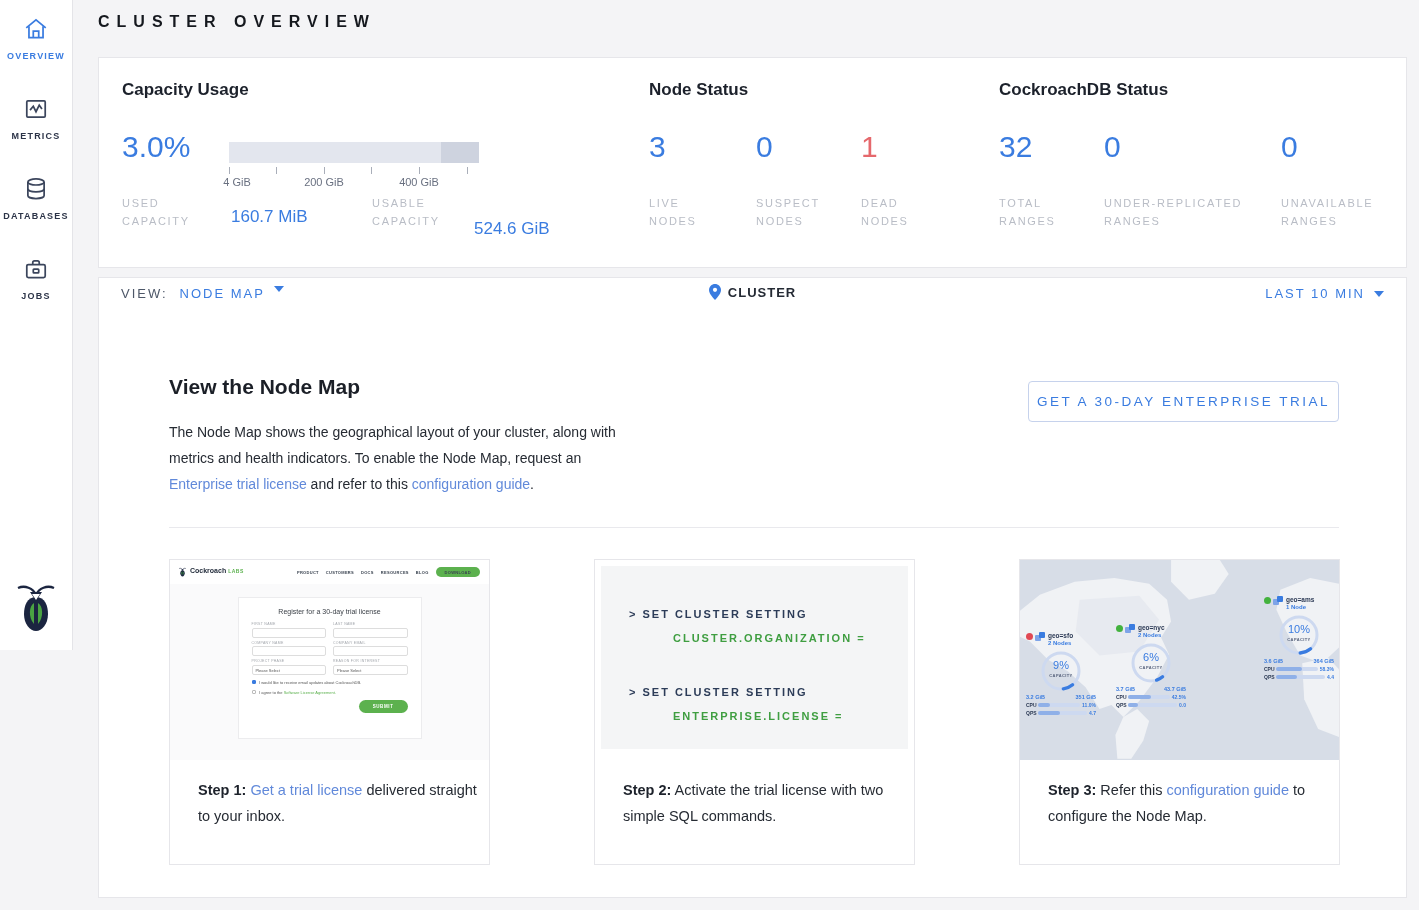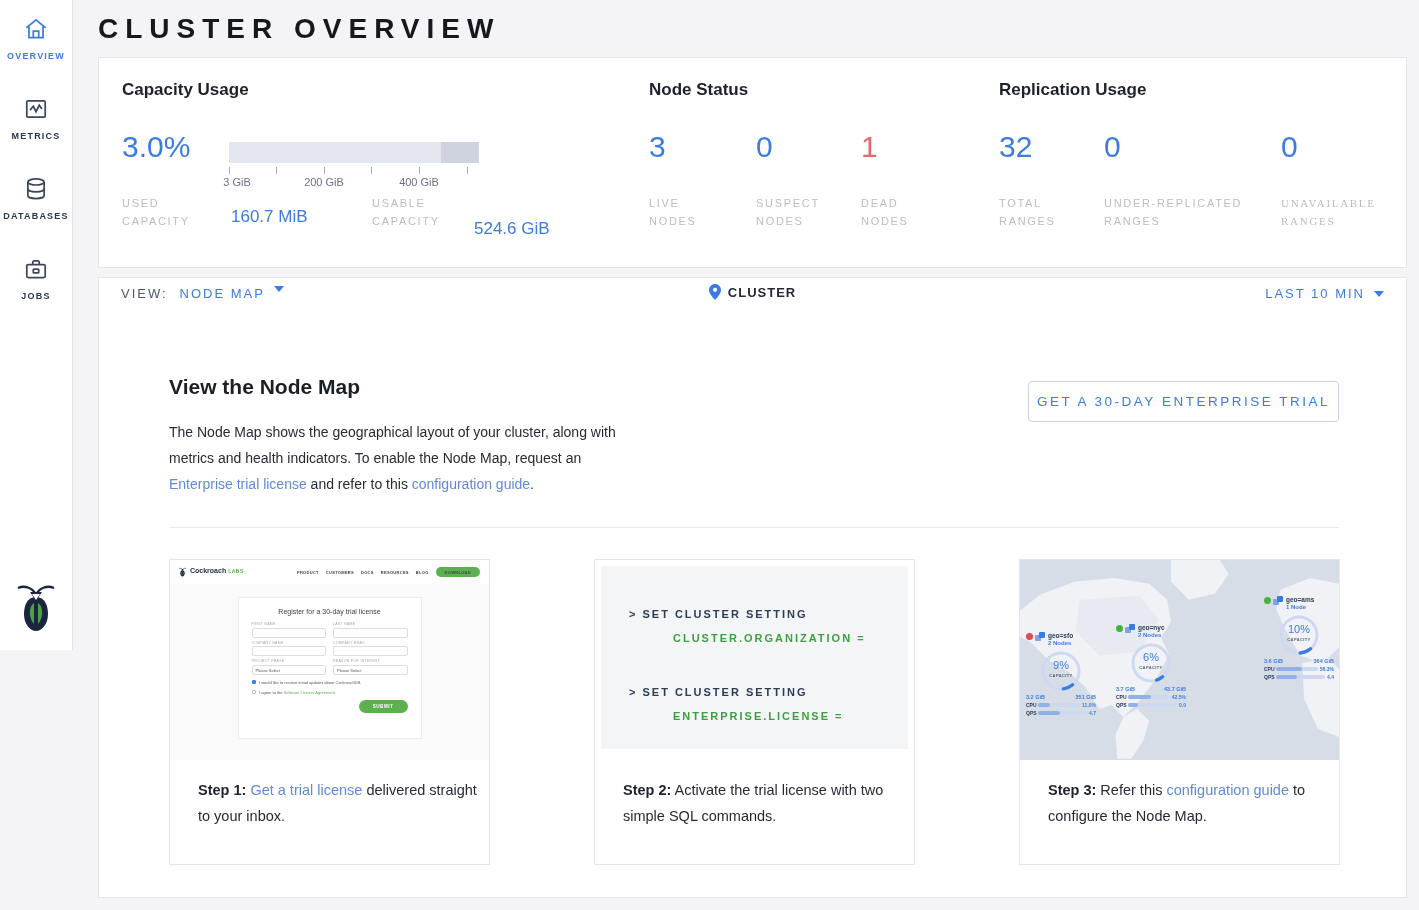--- a/index.html
+++ b/index.html
@@ -9,21 +9,21 @@
   
   .sidebar { position:absolute; left:0; top:0; width:73px; height:650px; background:#fff; border-right:1px solid #e4e4e8; z-index:5; }
   .nav-item { position:absolute; left:0; width:72px; text-align:center; cursor:pointer; }
   .nav-item .icon svg { width:26px; height:26px; stroke:#3b455c; fill:none; stroke-width:1.6; }
   .nav-label { margin-top:5px; font-size:9px; letter-spacing:1.2px; font-weight:700; color:#2c3448; }
   .nav-item.active .icon svg { stroke:#3a7ce0; }
   .nav-item.active .nav-label { color:#3a7ce0; }
   .logo { position:absolute; left:17px; bottom:16px; width:38px; height:54px; }
 
   
-  .page-title { position:absolute; left:98px; top:13px; font-size:28px; font-weight:700; letter-spacing:7px; color:#15181e; }
+  .page-title { position:absolute; left:98px; top:13px; font-size:16px; font-weight:700; letter-spacing:7px; color:#15181e; }
 
   
   .summary-card { position:absolute; left:98px; top:57px; width:1309px; height:211px; background:#fff; border:1px solid #e6e6ea; }
   .sec-title { position:absolute; font-size:17px; font-weight:600; color:#1c212b; top:22px; }
   .big-stat { position:absolute; top:72px; font-size:30px; color:#3a7ce0; }
   .big-stat.dead { color:#e5686c; }
   .stat-label { position:absolute; top:136px; font-size:11px; letter-spacing:1.7px; color:#b9bdc6; line-height:18px; font-weight:500; }
   .stat-value-inline { position:absolute; top:149px; font-size:17px; color:#3a7ce0; }
 
   .cap-bar-wrap { position:absolute; left:130px; top:84px; width:250px; }
@@ -179,21 +179,21 @@
       </div>
     <div class="cap-ticks">
       <i style="left:0;"></i>
         <i style="left:47px;"></i>
         <i style="left:95px;"></i>
         <i style="left:142px;"></i>
         <i style="left:190px;"></i>
         <i style="left:238px;"></i>
     </div>
     <div class="cap-tick-labels">
-      <span style="left:-16px;">3 GiB</span>
+      <span style="left:-16px;">4 GiB</span>
       <span style="left:71px;">200 GiB</span>
       <span style="left:166px;">400 GiB</span>
     </div>
   </div>
   <div class="stat-label" style="left:23px;">
     <div>USED</div>
       <div>CAPACITY</div>
   </div>
   <div class="stat-value-inline" style="left:132px;">160.7 MiB</div>
   <div class="stat-label" style="left:273px;">
@@ -212,33 +212,33 @@
   <div class="stat-label" style="left:657px;">
     <div>SUSPECT</div>
       <div>NODES</div>
   </div>
   <div class="big-stat dead" style="left:762px;">1</div>
   <div class="stat-label" style="left:762px;">
     <div>DEAD</div>
       <div>NODES</div>
   </div>
 
-  <div class="sec-title" style="left:900px;">Replication Usage</div>
+  <div class="sec-title" style="left:900px;">CockroachDB Status</div>
   <div class="big-stat" style="left:900px;">32</div>
   <div class="stat-label" style="left:900px;">
     <div>TOTAL</div>
       <div>RANGES</div>
   </div>
   <div class="big-stat" style="left:1005px;">0</div>
   <div class="stat-label" style="left:1005px; width:190px;">
     <div>UNDER-REPLICATED</div>
       <div>RANGES</div>
   </div>
   <div class="big-stat" style="left:1182px;">0</div>
-  <div class="stat-label" style="left:1182px; width:130px;font-family:Liberation Serif, serif;">
+  <div class="stat-label" style="left:1182px; width:130px;">
     <div>UNAVAILABLE</div>
       <div>RANGES</div>
   </div>
 </section>
 
 <div class="view-bar">
   <div class="vb-left">
     <span class="vb-view-label">VIEW:</span>
     <span class="vb-view-value">NODE MAP</span>
     <span class="caret"></span>

